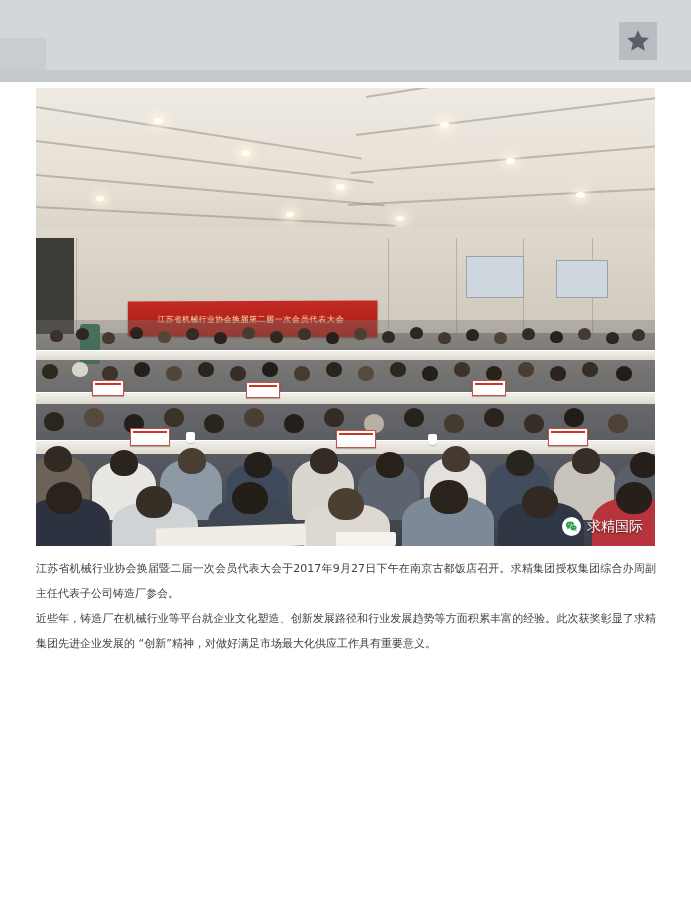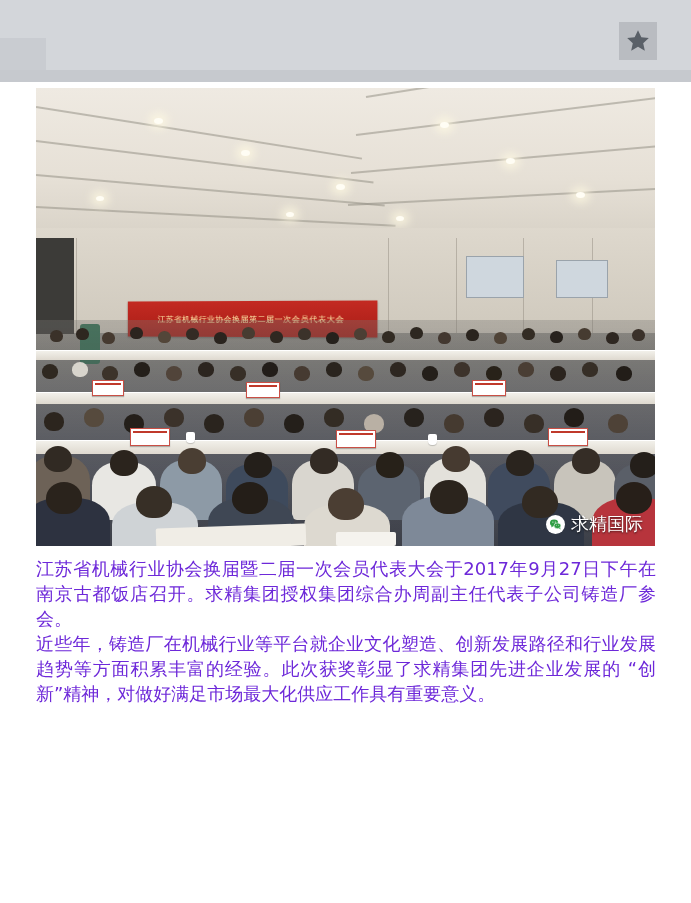--- a/index.html
+++ b/index.html
@@ -187,42 +187,42 @@
     box-shadow: 0 1px 1px rgba(0,0,0,0.2);
   }
   .watermark {
     position: absolute;
     right: 12px;
     bottom: 10px;
     display: flex;
     align-items: center;
     gap: 6px;
     color: #ffffff;
-    font-size: 18px;
+    font-size: 14px;
     text-shadow: 0 1px 2px rgba(0,0,0,0.7);
     font-family: "DejaVu Sans", sans-serif;
   }
   .wm-circle {
     width: 19px; height: 19px;
     border-radius: 50%;
     background: #ffffff;
     display: flex; align-items: center; justify-content: center;
   }
   .wm-circle svg { display:block; }
 
   
   .body-text {
     position: absolute;
     left: 36px;
     top: 556px;
     width: 620px;
     font-family: "DejaVu Sans", "Liberation Sans", sans-serif;
-    font-size: 18px;
+    font-size: 11px;
     line-height: 25px;
-    color: #6d28d9;
+    color: #404040;
     text-align: justify;
   }
   .body-text p {
     margin: 0 0 0 0;
     text-indent: 0;
   }
 </style>
 </head>
 <body>
 

